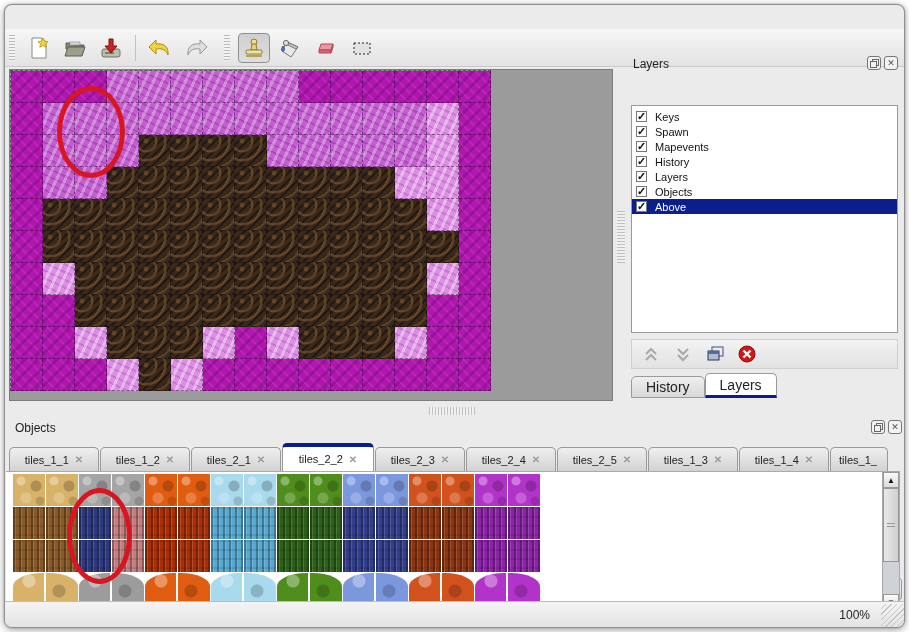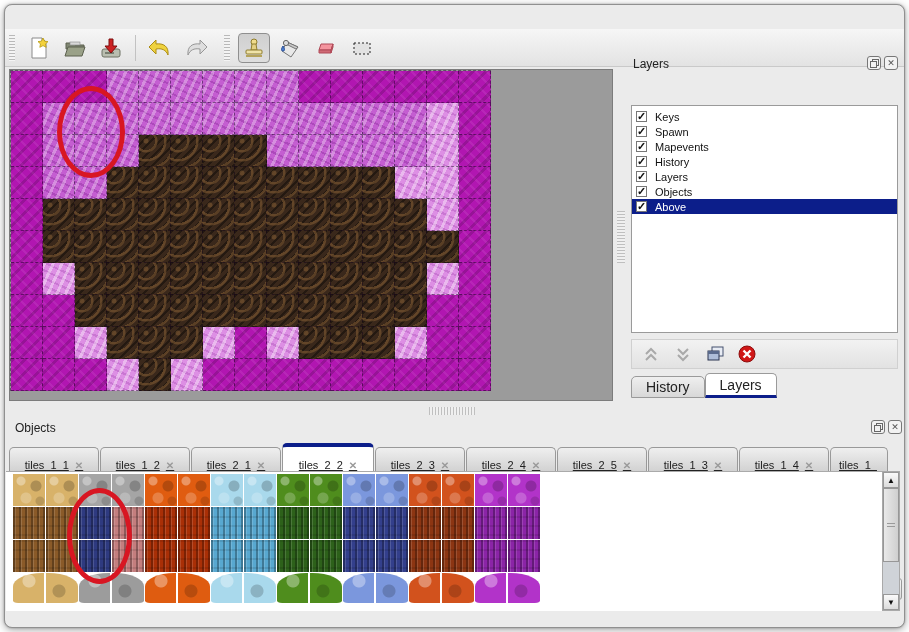--- a/index.html
+++ b/index.html
@@ -75,23 +75,23 @@
   .lbtn{width:22px;height:22px;display:flex;align-items:center;justify-content:center;}
   
   #side-tabs{position:absolute;left:4px;top:320px;display:flex;align-items:flex-end;}
   .stab{height:22px;padding:0 14px;font-size:14px;display:flex;align-items:center;
     border:1px solid #9a9a9a;border-radius:5px 5px 0 0;background:linear-gradient(#efefef,#d8d8d8);color:#222;}
   .stab.active{background:#fff;border-bottom:3px solid #0c1e8a;height:25px;}
   
   #tilesets-panel{position:absolute;left:0;top:412px;width:901px;height:184px;}
   #tilesets-title{position:absolute;left:10px;top:4px;}
   #ts-tabbar{position:absolute;left:4px;top:26px;width:893px;height:28px;display:flex;align-items:flex-end;}
-  .ttab{height:24px;width:90px;display:flex;align-items:flex-end;justify-content:center;gap:6px;
+  .ttab{height:24px;width:90px;display:flex;align-items:center;justify-content:center;gap:6px;
     font-size:11px;color:#222;border:1px solid #999;border-bottom:none;border-radius:5px 5px 0 0;
-    background:linear-gradient(#efefef,#d2d2d2);margin-right:1px;overflow:hidden;white-space:nowrap;text-decoration:underline;}
+    background:linear-gradient(#efefef,#d2d2d2);margin-right:1px;overflow:hidden;white-space:nowrap;}
   .ttab .x{color:#9a9a9a;font-size:10px;font-weight:bold;}
   .ttab.active{background:#fff;border-top:4px solid #0c1e8a;height:28px;width:92px;z-index:2;}
   .ttab.cut{width:58px;justify-content:flex-start;padding-left:8px;margin-right:0;}
   #tab-scroll{position:absolute;right:4px;bottom:0;display:flex;align-items:center;height:24px;}
   #tab-left{color:#b5b5b5;font-size:10px;margin-right:3px;}
   #tab-right{width:22px;height:22px;border:1px solid #999;border-radius:3px;background:linear-gradient(#f6f6f6,#dcdcdc);
     display:flex;align-items:center;justify-content:center;font-size:10px;color:#111;}
   #ts-area{position:absolute;left:1px;top:54px;width:876px;height:140px;background:#fff;
     border-top:1px solid #aaa;overflow:hidden;}
   #ts-grid{position:absolute;left:7px;top:2px;}
@@ -545,14 +545,18 @@
     <div id="ts-scroll">
       <div class="sarrow" style="top:0">▲</div>
       <div id="ts-thumb">
           <i></i>
           <i></i>
         </div>
       <div class="sarrow" style="bottom:0">▼</div>
     </div>
   </div>
 
+  <div id="statusbar">
+    <span id="zoom-level">100%</span>
+    <div id="resize-grip"></div>
+  </div>
 
 </div>
 
 </body></html>

